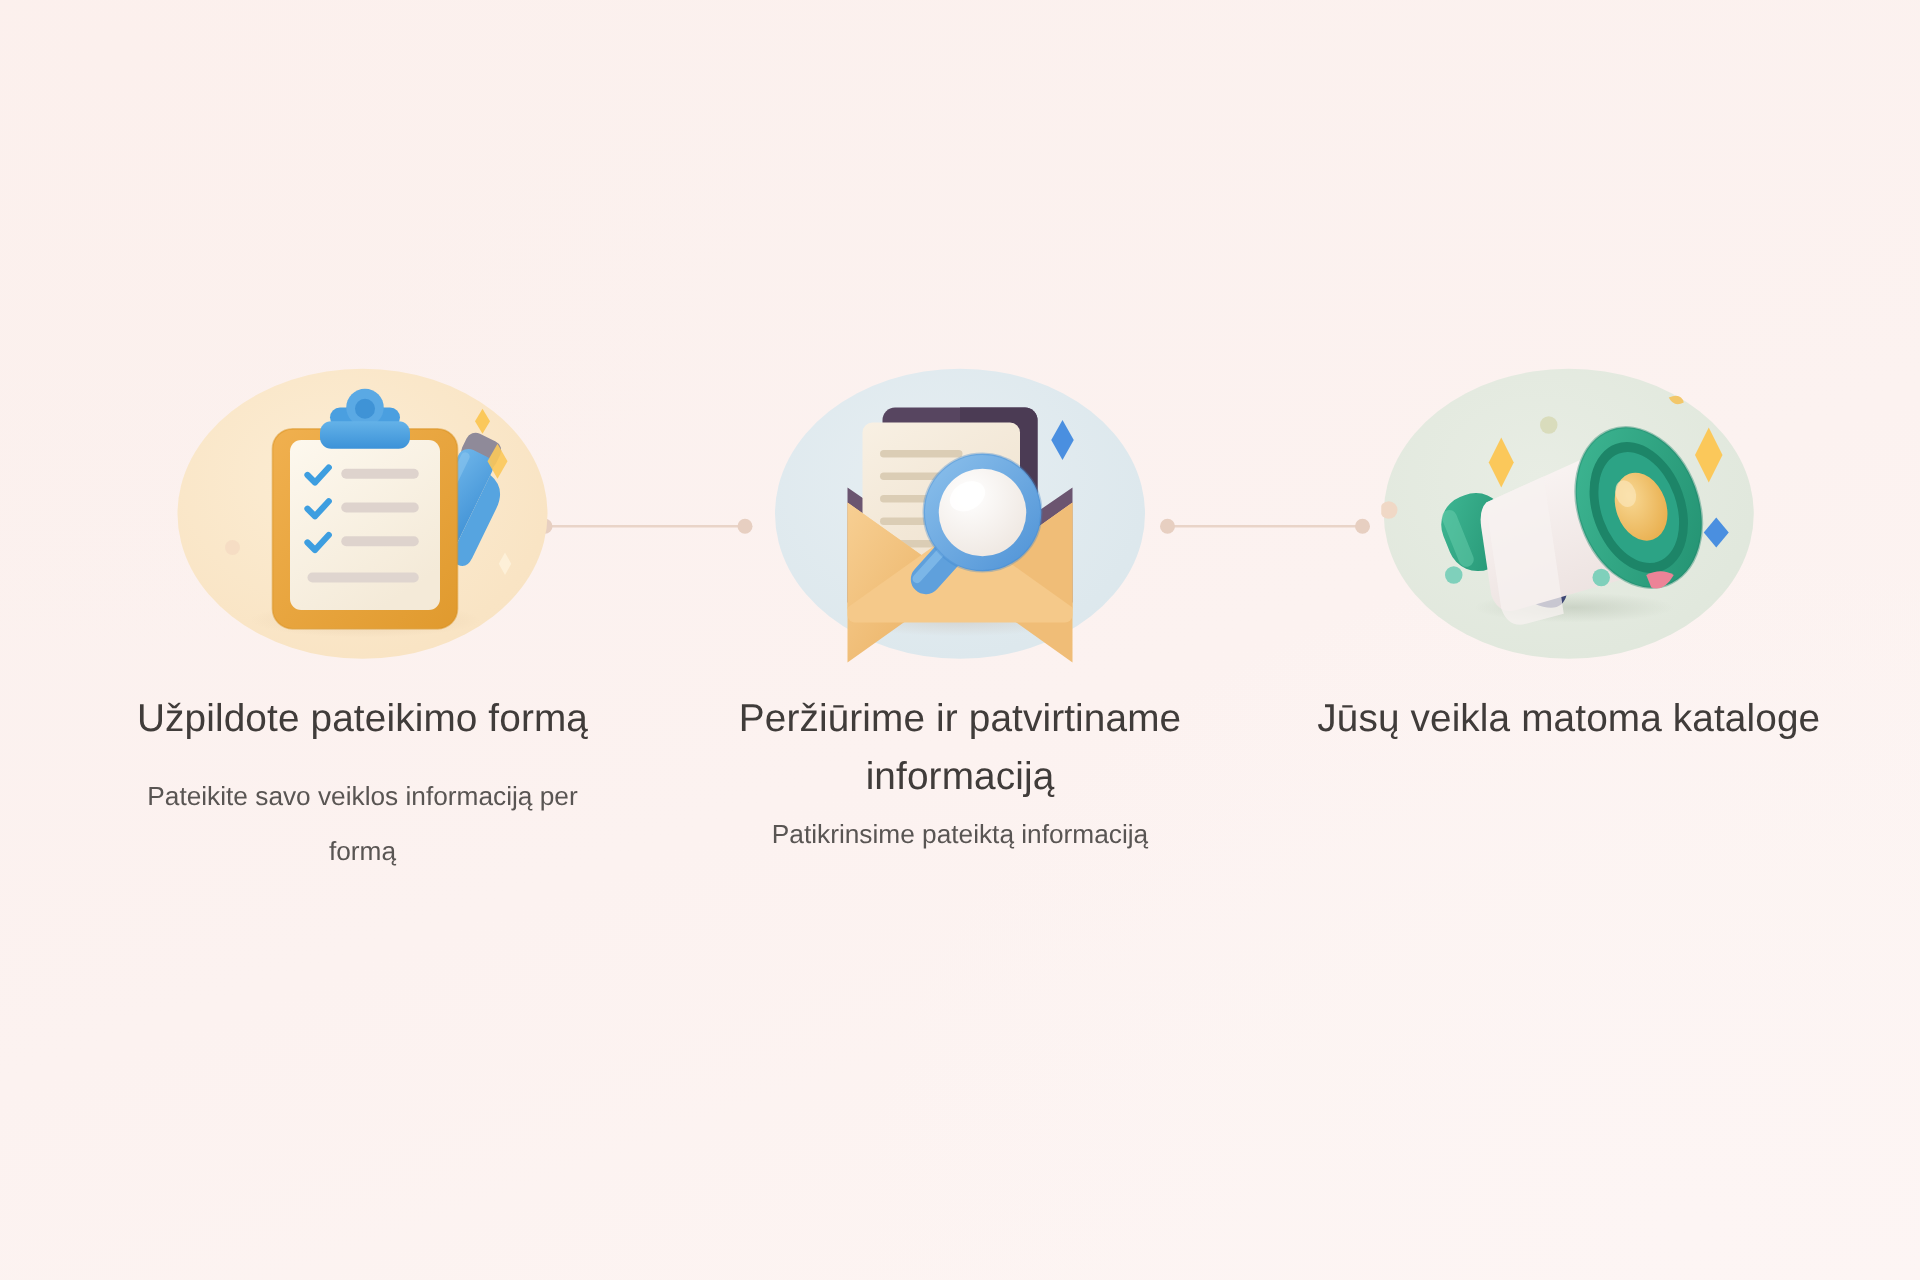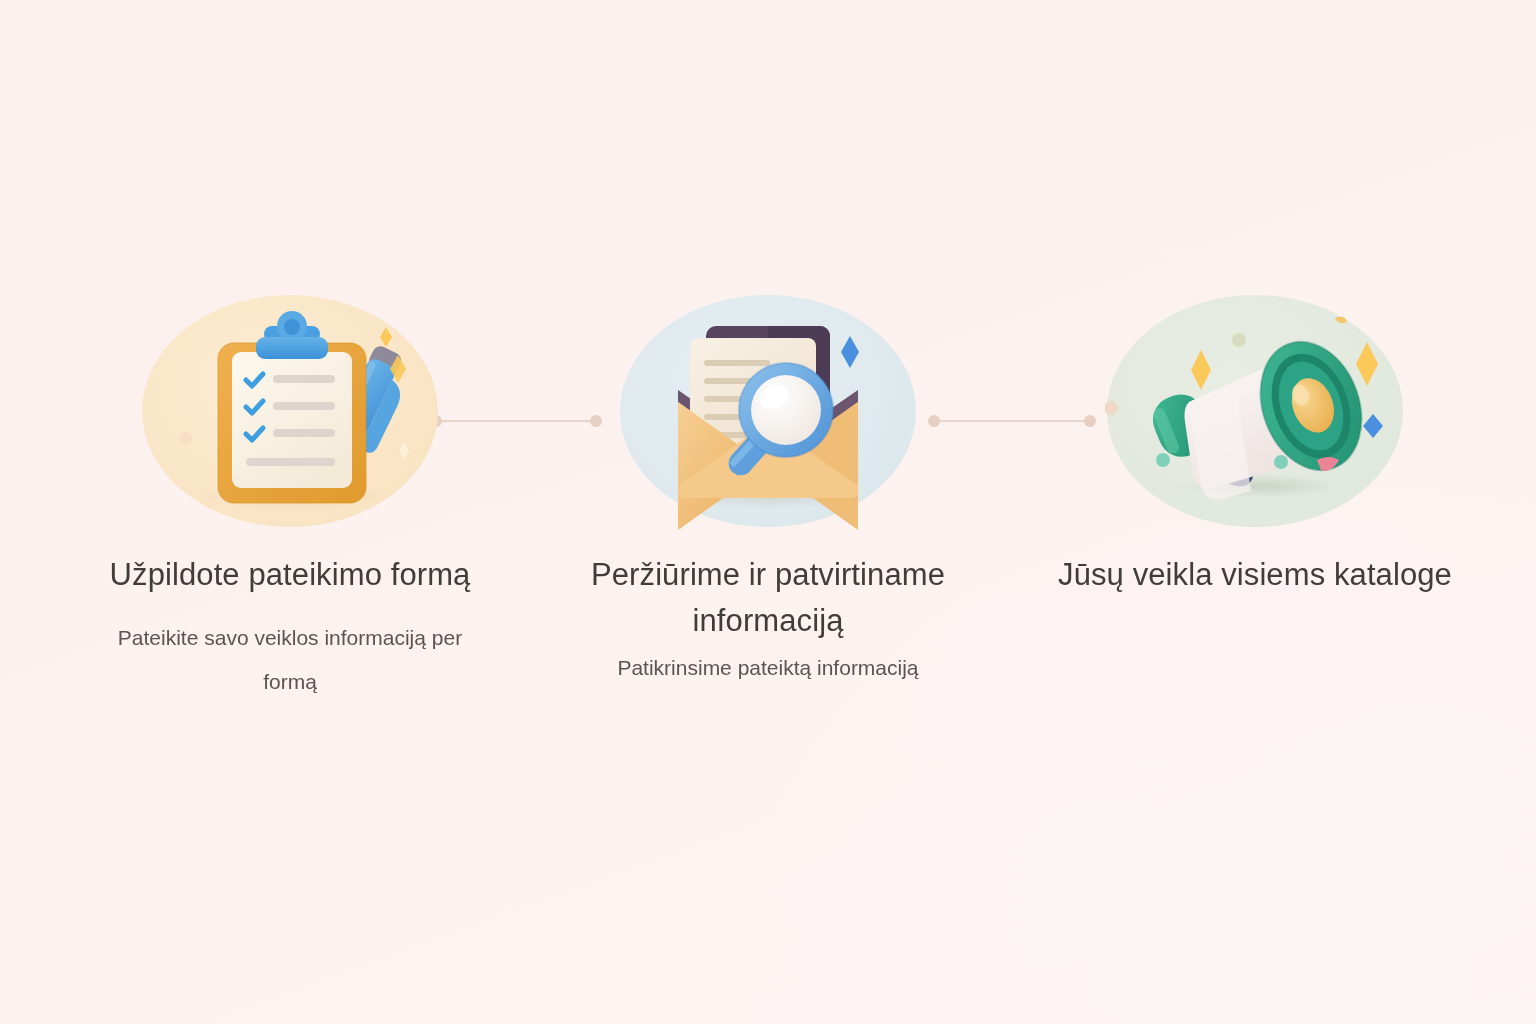--- a/index.html
+++ b/index.html
@@ -316,16 +316,16 @@
         <path d="M262 52 l11 22 l-11 22 l-11 -22 z" fill="#fbc85a"></path>
         <path d="M268 124 l10 12 l-10 12 l-10 -12 z" fill="#4a8fe0"></path>
         <path d="M230 28 q10 -4 12 4 q-8 4 -12 -4 z" fill="#f2c76a"></path>
         <circle cx="134" cy="50" r="7" fill="#d9dcbc"></circle>
         <circle cx="176" cy="172" r="7" fill="#7fd0bb"></circle>
         <circle cx="58" cy="170" r="7" fill="#7fd0bb"></circle>
         <path d="M212 170 q12 -6 22 0 q-8 14 -18 10 z" fill="#ec8397"></path>
         <circle cx="6" cy="118" r="7" fill="#f0d8c6"></circle>
       </svg>
     </div>
-    <div class="step-title">Jūsų veikla visiems kataloge</div>
+    <div class="step-title">Jūsų veikla matoma kataloge</div>
   </div>
 
 </div>
 
 </body></html>

